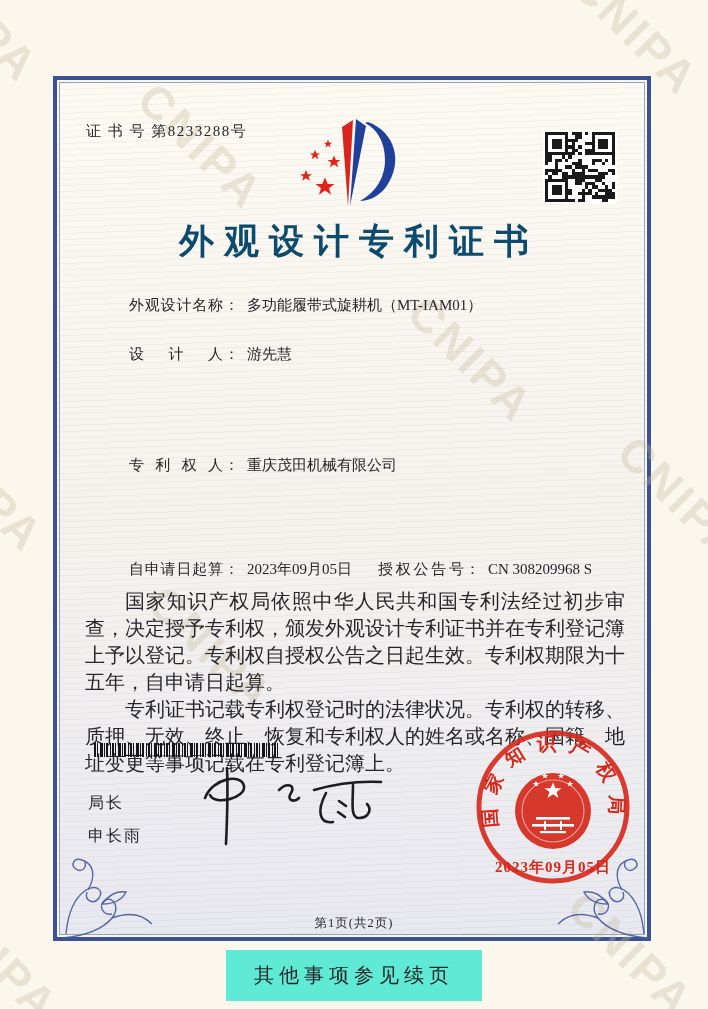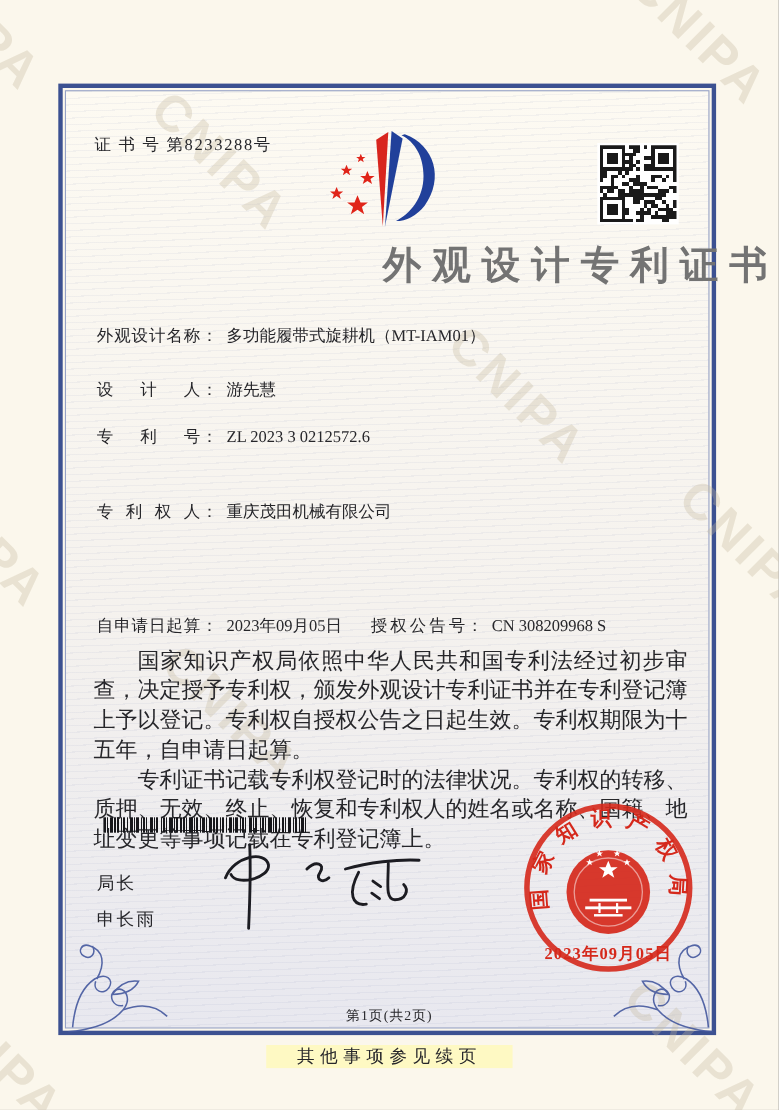--- a/index.html
+++ b/index.html
@@ -25,25 +25,25 @@
     position:absolute;z-index:2;pointer-events:none;
     font-family:"Liberation Sans", sans-serif;font-weight:bold;
     font-size:46px;letter-spacing:3px;color:rgba(196,185,158,0.33);
     transform:rotate(45deg);transform-origin:0 0;white-space:nowrap;
   }
   .content{position:absolute;inset:0;z-index:3;}
   .cert-no{position:absolute;left:86px;top:122px;font-size:15px;letter-spacing:1.5px;}
   .logo{position:absolute;left:292px;top:110px;}
   .qr{position:absolute;left:543px;top:130px;width:70px;height:70px;background:#fff;padding:2px;}
   .title{
-    position:absolute;left:0;top:218px;width:100%;text-align:right;
-    font-size:35px;font-weight:bold;letter-spacing:10px;text-indent:10px;color:#737373;
+    position:absolute;left:0;top:218px;width:100%;text-align:center;
+    font-size:35px;font-weight:bold;letter-spacing:10px;text-indent:10px;color:#0c4a6e;
   }
   .row{position:absolute;left:88px;font-size:15px;white-space:nowrap;}
-  .row .lbl{display:inline-block;width:94px;text-align:justify;text-align-last:justify;vertical-align:bottom;}
+  .row .lbl{display:inline-block;width:94px;text-align:justify;text-align-last:justify;vertical-align:bottom;margin-left:41px;}
   .row .colon{display:inline-block;margin:0 8px 0 1px;}
   .pair2{position:absolute;left:249px;top:0;white-space:nowrap;}
   .pair2 .lbl{width:86px;}
   .paras{position:absolute;left:85px;top:588px;width:540px;font-size:20px;line-height:27px;text-align:justify;}
   .paras p{margin:0;text-indent:2em;}
   .barcode{
     position:absolute;left:94px;top:743px;width:186px;height:14px;
     background:
       repeating-linear-gradient(90deg,
         #16161a 0 2px, rgba(0,0,0,0) 2px 3px,
@@ -57,21 +57,21 @@
   .signature{position:absolute;left:183px;top:760px;}
   .seal{position:absolute;left:473px;top:727px;}
   .seal-date{
     position:absolute;left:473px;top:858px;width:160px;text-align:center;
     color:#d5281b;font-size:15px;font-weight:bold;letter-spacing:1px;
   }
   .flourish{position:absolute;z-index:3;}
   .page-num{position:absolute;left:0;top:915px;width:100%;text-align:center;font-size:12.5px;letter-spacing:1px;}
   .bottom-note{
     position:absolute;left:50%;top:950px;transform:translateX(-50%);
-    background:#fef9c3;padding:0 28px;font-size:16px;letter-spacing:5px;white-space:nowrap;
+    background:#5eead4;padding:12px 28px;font-size:20px;letter-spacing:5px;white-space:nowrap;
   }
 </style>
 </head>
 <body>
 
 <div class="page">
 
   <div class="frame">
     <div class="frame-inner"></div>
   </div>
@@ -352,23 +352,20 @@
     </div>
 
     <div class="title">外观设计专利证书</div>
 
     <div class="row" style="top:296px">
       <span class="lbl">外观设计名称</span><span class="colon">：</span><span>多功能履带式旋耕机（MT-IAM01）</span>
     </div>
     <div class="row" style="top:345px">
       <span class="lbl">设计人</span><span class="colon">：</span><span>游先慧</span>
     </div>
-    <div class="row" style="top:388px">
-      <span class="lbl">专利号</span><span class="colon">：</span><span>ZL 2023 3 0212572.6</span>
-    </div>
     <div class="row" style="top:456px">
       <span class="lbl">专利权人</span><span class="colon">：</span><span>重庆茂田机械有限公司</span>
     </div>
     <div class="row" style="top:560px">
       <span class="lbl">自申请日起算</span><span class="colon">：</span><span>2023年09月05日</span>
       <span class="pair2">
         <span class="lbl">授权公告号</span><span class="colon">：</span><span>CN 308209968 S</span>
       </span>
     </div>
 

